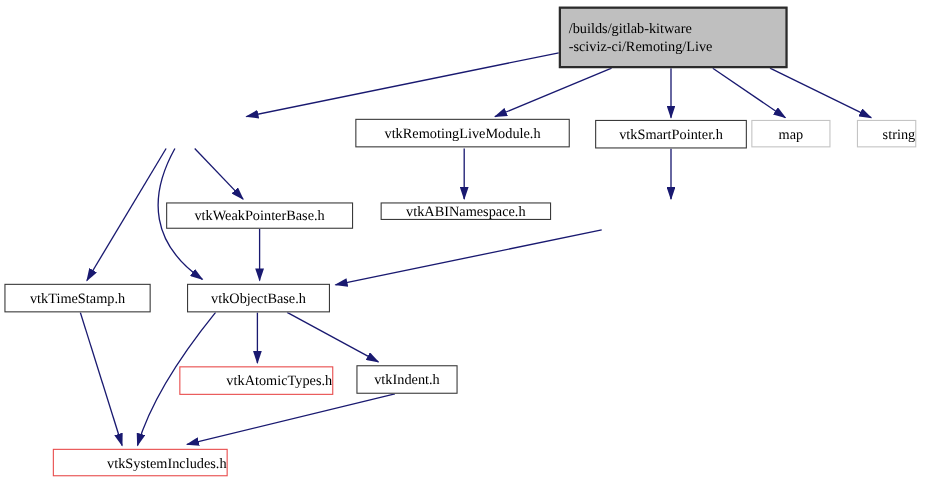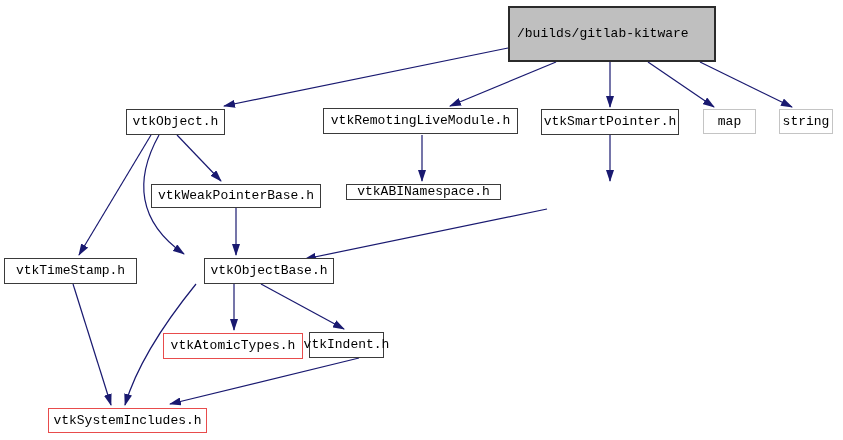--- a/index.html
+++ b/index.html
@@ -1,20 +1,20 @@
 <!DOCTYPE html>
 <html><head>
 <meta charset="utf-8">
 <style>
   html,body { margin:0; padding:0; background:#ffffff; }
   .canvas {
     position:relative;
     width:843px; height:440px;
     background:#ffffff;
-    font-family:Liberation Mono, monospace;
+    font-family:Liberation Serif, serif;
     overflow:hidden;
   }
   .edges { position:absolute; left:0; top:0; width:843px; height:440px; }
   .node {
     position:absolute;
     box-sizing:border-box;
     display:flex;
     align-items:center;
     justify-content:center;
     background:#ffffff;
@@ -26,21 +26,21 @@
     z-index:2;
   }
   .node.current {
     background:#bfbfbf;
     border:2px solid #2b2b2b;
     flex-direction:column;
     align-items:flex-start;
     justify-content:center;
     padding:3px 7px;
   }
-  .node.unresolved { border-color:#e84c4c; }
+  .node.unresolved { border-color:#e84c4c;justify-content:flex-end; }
   .node.stdlib { border-color:#c4c4c4; }
 </style>
 </head>
 <body>
 
 <div class="canvas">
 
   <svg class="edges" width="843" height="440" viewBox="0 0 843 440">
     <defs>
       <marker id="arrow" viewBox="0 0 12 8" refX="11" refY="4" markerWidth="12" markerHeight="8" markerUnits="userSpaceOnUse" orient="auto">
@@ -63,64 +63,62 @@
       <path d="M73,284 L111,405" marker-end="url(#arrow)"></path>
       <path d="M196,284 C162,326 136,368 125,405" marker-end="url(#arrow)"></path>
       <path d="M234,284 L234,330" marker-end="url(#arrow)"></path>
       <path d="M261,284 L344,329" marker-end="url(#arrow)"></path>
       <path d="M359,358 L170,404" marker-end="url(#arrow)"></path>
     </g>
   </svg>
 
   <div class="node current" style="left:508px; top:6px; width:208px; height:56px;">
     <span>/builds/gitlab-kitware</span>
+    <span>-sciviz-ci/Remoting/Live</span>
   </div>
 
-  <div class="node linked" style="left:126px; top:109px; width:99px; height:26px;">
-    <span>vtkObject.h</span>
-  </div>
 
   <div class="node linked" style="left:323px; top:108px; width:195px; height:26px;">
     <span>vtkRemotingLiveModule.h</span>
   </div>
 
   <div class="node linked" style="left:541px; top:109px; width:138px; height:26px;">
     <span>vtkSmartPointer.h</span>
   </div>
 
-  <div class="node stdlib" style="left:703px; top:109px; width:53px; height:25px;">
+  <div class="node stdlib" style="left:683px; top:109px; width:72px; height:25px;">
     <span>map</span>
   </div>
 
-  <div class="node stdlib" style="left:779px; top:109px; width:54px; height:25px;">
+  <div class="node stdlib" style="left:779px; top:109px; width:54px; height:25px;justify-content:flex-end;">
     <span>string</span>
   </div>
 
   <div class="node linked" style="left:151px; top:184px; width:170px; height:24px;">
     <span>vtkWeakPointerBase.h</span>
   </div>
 
   <div class="node linked" style="left:346px; top:184px; width:155px; height:16px;">
     <span>vtkABINamespace.h</span>
   </div>
 
 
   <div class="node linked" style="left:4px; top:258px; width:133px; height:26px;">
     <span>vtkTimeStamp.h</span>
   </div>
 
-  <div class="node linked" style="left:170px; top:258px; width:130px; height:26px;margin-left:34px;">
+  <div class="node linked" style="left:170px; top:258px; width:130px; height:26px;">
     <span>vtkObjectBase.h</span>
   </div>
 
   <div class="node unresolved" style="left:163px; top:333px; width:140px; height:26px;">
     <span>vtkAtomicTypes.h</span>
   </div>
 
-  <div class="node linked" style="left:309px; top:332px; width:75px; height:26px;">
+  <div class="node linked" style="left:324px; top:332px; width:92px; height:26px;">
     <span>vtkIndent.h</span>
   </div>
 
   <div class="node unresolved" style="left:48px; top:408px; width:159px; height:25px;">
     <span>vtkSystemIncludes.h</span>
   </div>
 
 </div>
 
 </body></html>

